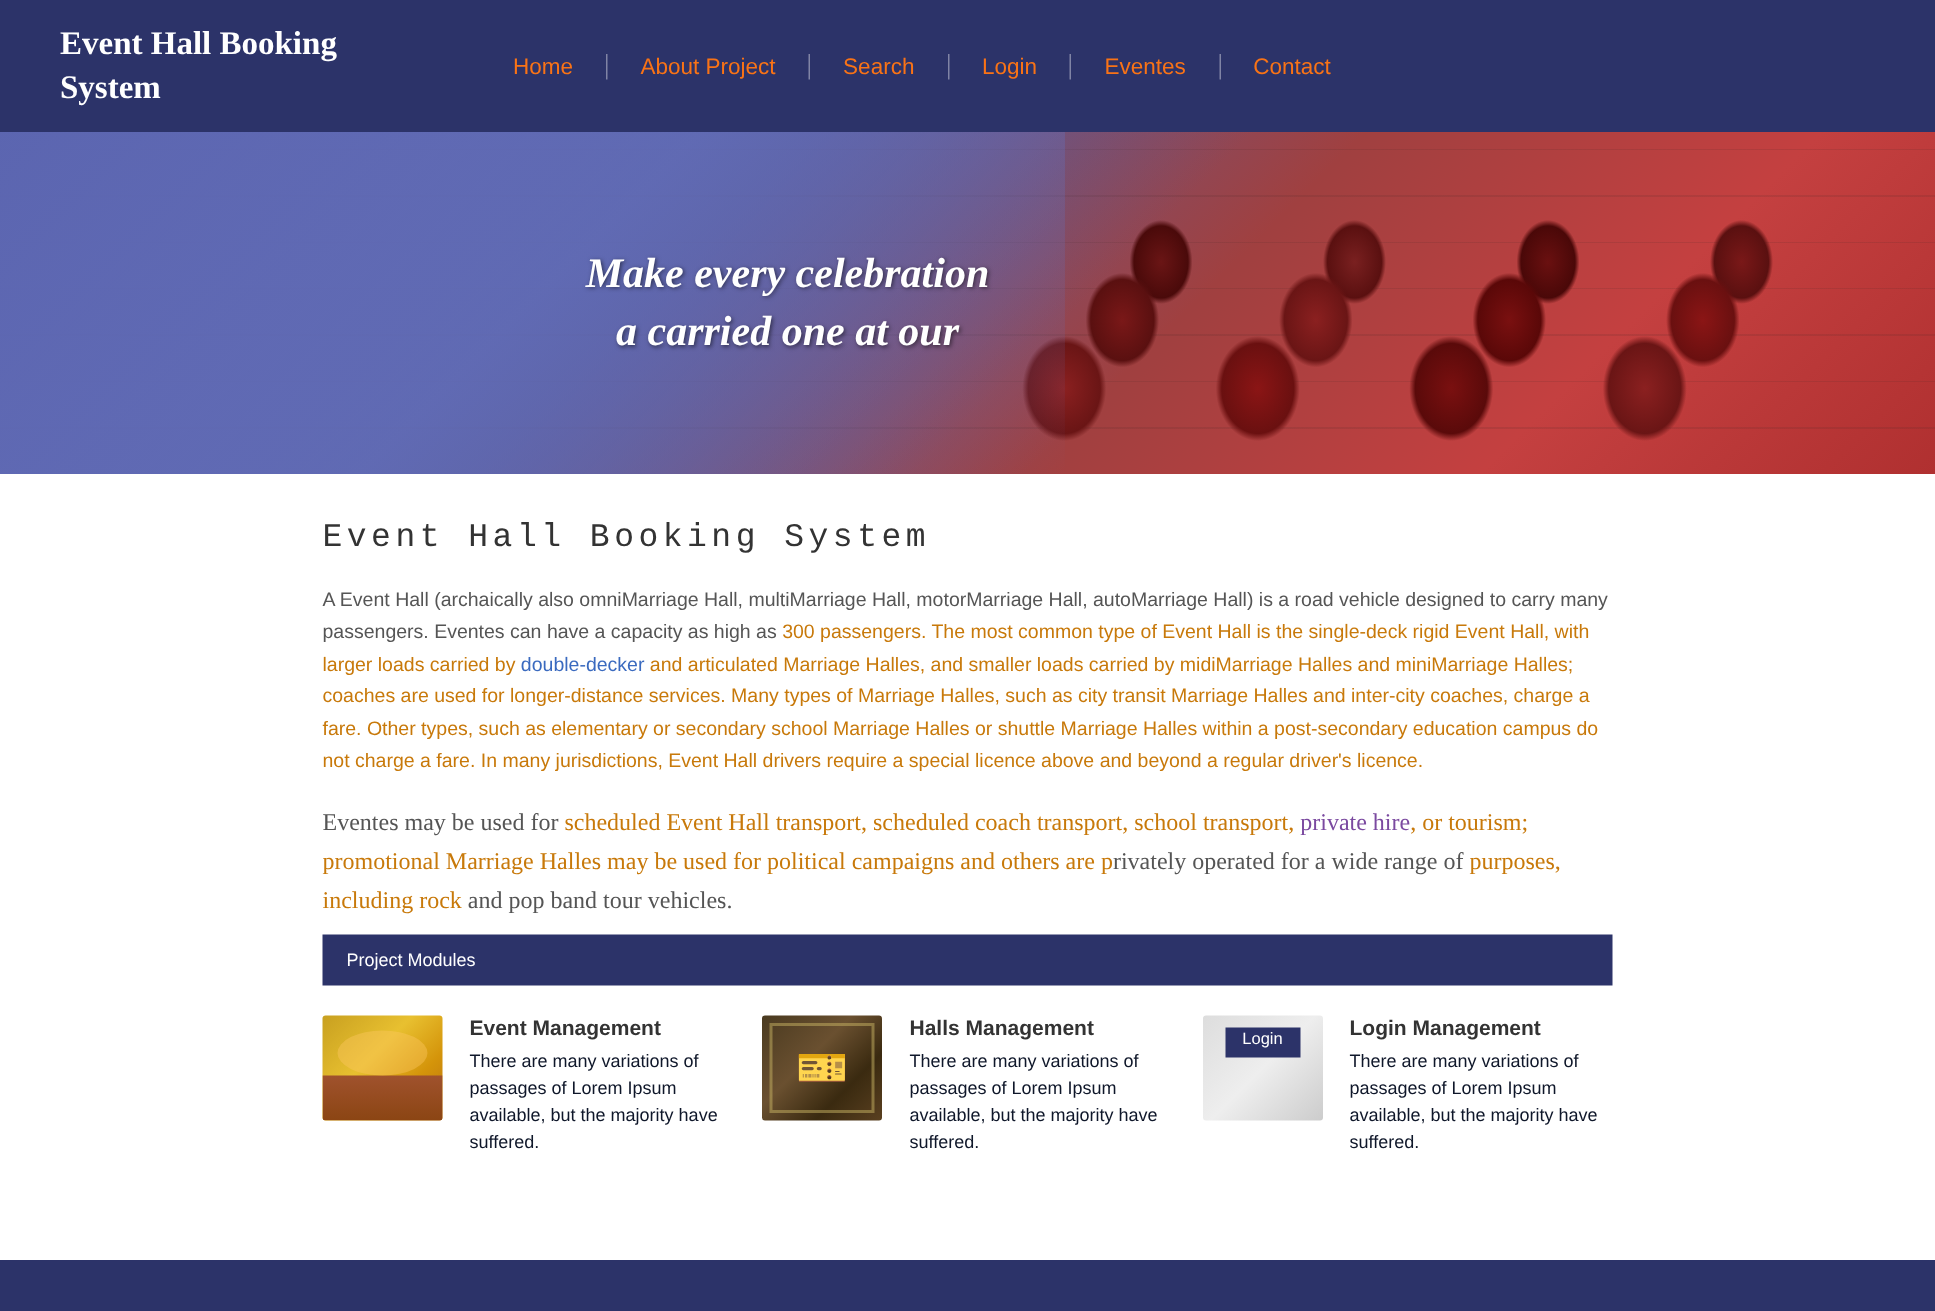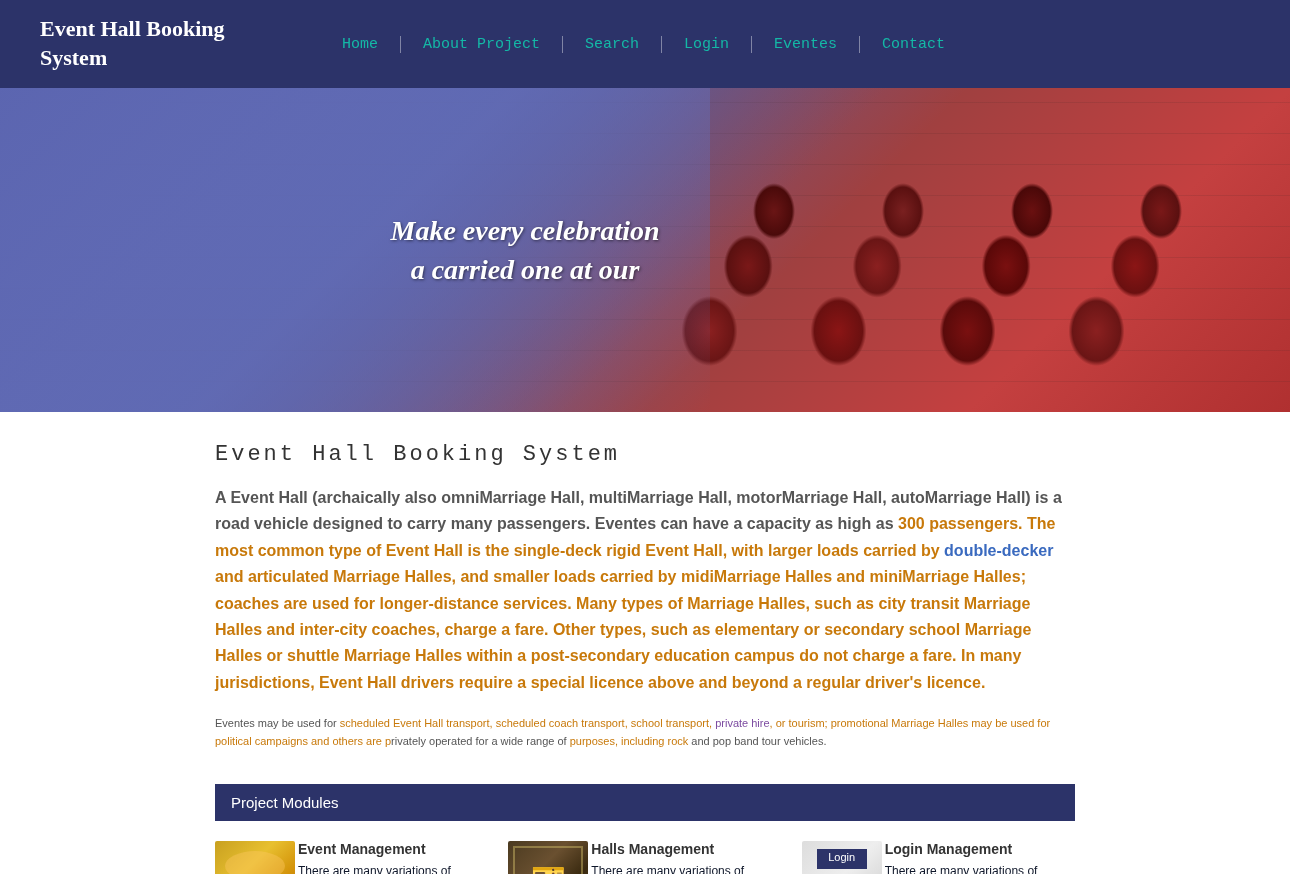--- a/index.html
+++ b/index.html
@@ -20,36 +20,36 @@
       font-family: Georgia, serif;
       width: 220px;
       line-height: 1.3;
     }
     #nav {
       display: flex;
       align-items: center;
       margin-left: 60px;
     }
     .nav-item {
-      color: #14b8a6;
+      color: #f97316;
       font-size: 15px;
       padding: 0 22px;
       cursor: pointer;
-      font-family: Liberation Mono, monospace;
+      font-family: Liberation Sans, sans-serif;
       text-decoration: none;
       border-right: 1px solid rgba(255,255,255,0.4);
     }
     .nav-item:last-child {
       border-right: none;
     }
 
     
     #hero {
       width: 100%;
-      height: 324px;
+      height: 228px;
       background: linear-gradient(135deg, #7b83c4 0%, #5560a0 30%, #a04040 60%, #c44040 80%, #b03030 100%);
       position: relative;
       overflow: hidden;
       display: flex;
       align-items: center;
       justify-content: center;
     }
     #hero-bg {
       position: absolute;
       top: 0; left: 0; right: 0; bottom: 0;
@@ -106,55 +106,54 @@
     #page-heading {
       font-size: 22px;
       font-family: 'Courier New', monospace;
       letter-spacing: 3px;
       color: #333;
       margin-bottom: 18px;
       font-weight: normal;
     }
 
     #description-1 {
+      font-size: 13px;
+      line-height: 1.65;
+      color: #555;
+      margin-bottom: 18px;
+      font-family: Arial, sans-serif;
+    }
+
+    #description-2 {
       font-size: 16px;
       line-height: 1.65;
       color: #555;
-      margin-bottom: 18px;
-      font-family: Arial, sans-serif;
-      font-weight: bold;
-    }
-
-    #description-2 {
-      font-size: 11px;
-      line-height: 1.65;
-      color: #555;
-      margin-bottom: 34px;
-      font-family: Liberation Sans, sans-serif;
+      margin-bottom: 8px;
+      font-family: Liberation Serif, serif;
     }
 
     
     #modules-header {
       background-color: #2c3369;
       color: #fff;
       padding: 10px 16px;
-      font-size: 15px;
+      font-size: 12px;
       font-family: Arial, sans-serif;
       margin-bottom: 20px;
     }
 
     #modules-grid {
       display: flex;
       gap: 20px;
       flex-wrap: wrap;
     }
 
     .module-card {
       display: flex;
-      gap: 3px;
+      gap: 18px;
       align-items: flex-start;
       flex: 1;
       min-width: 250px;
     }
 
     .module-img {
       width: 80px;
       height: 70px;
       flex-shrink: 0;
       border-radius: 2px;

